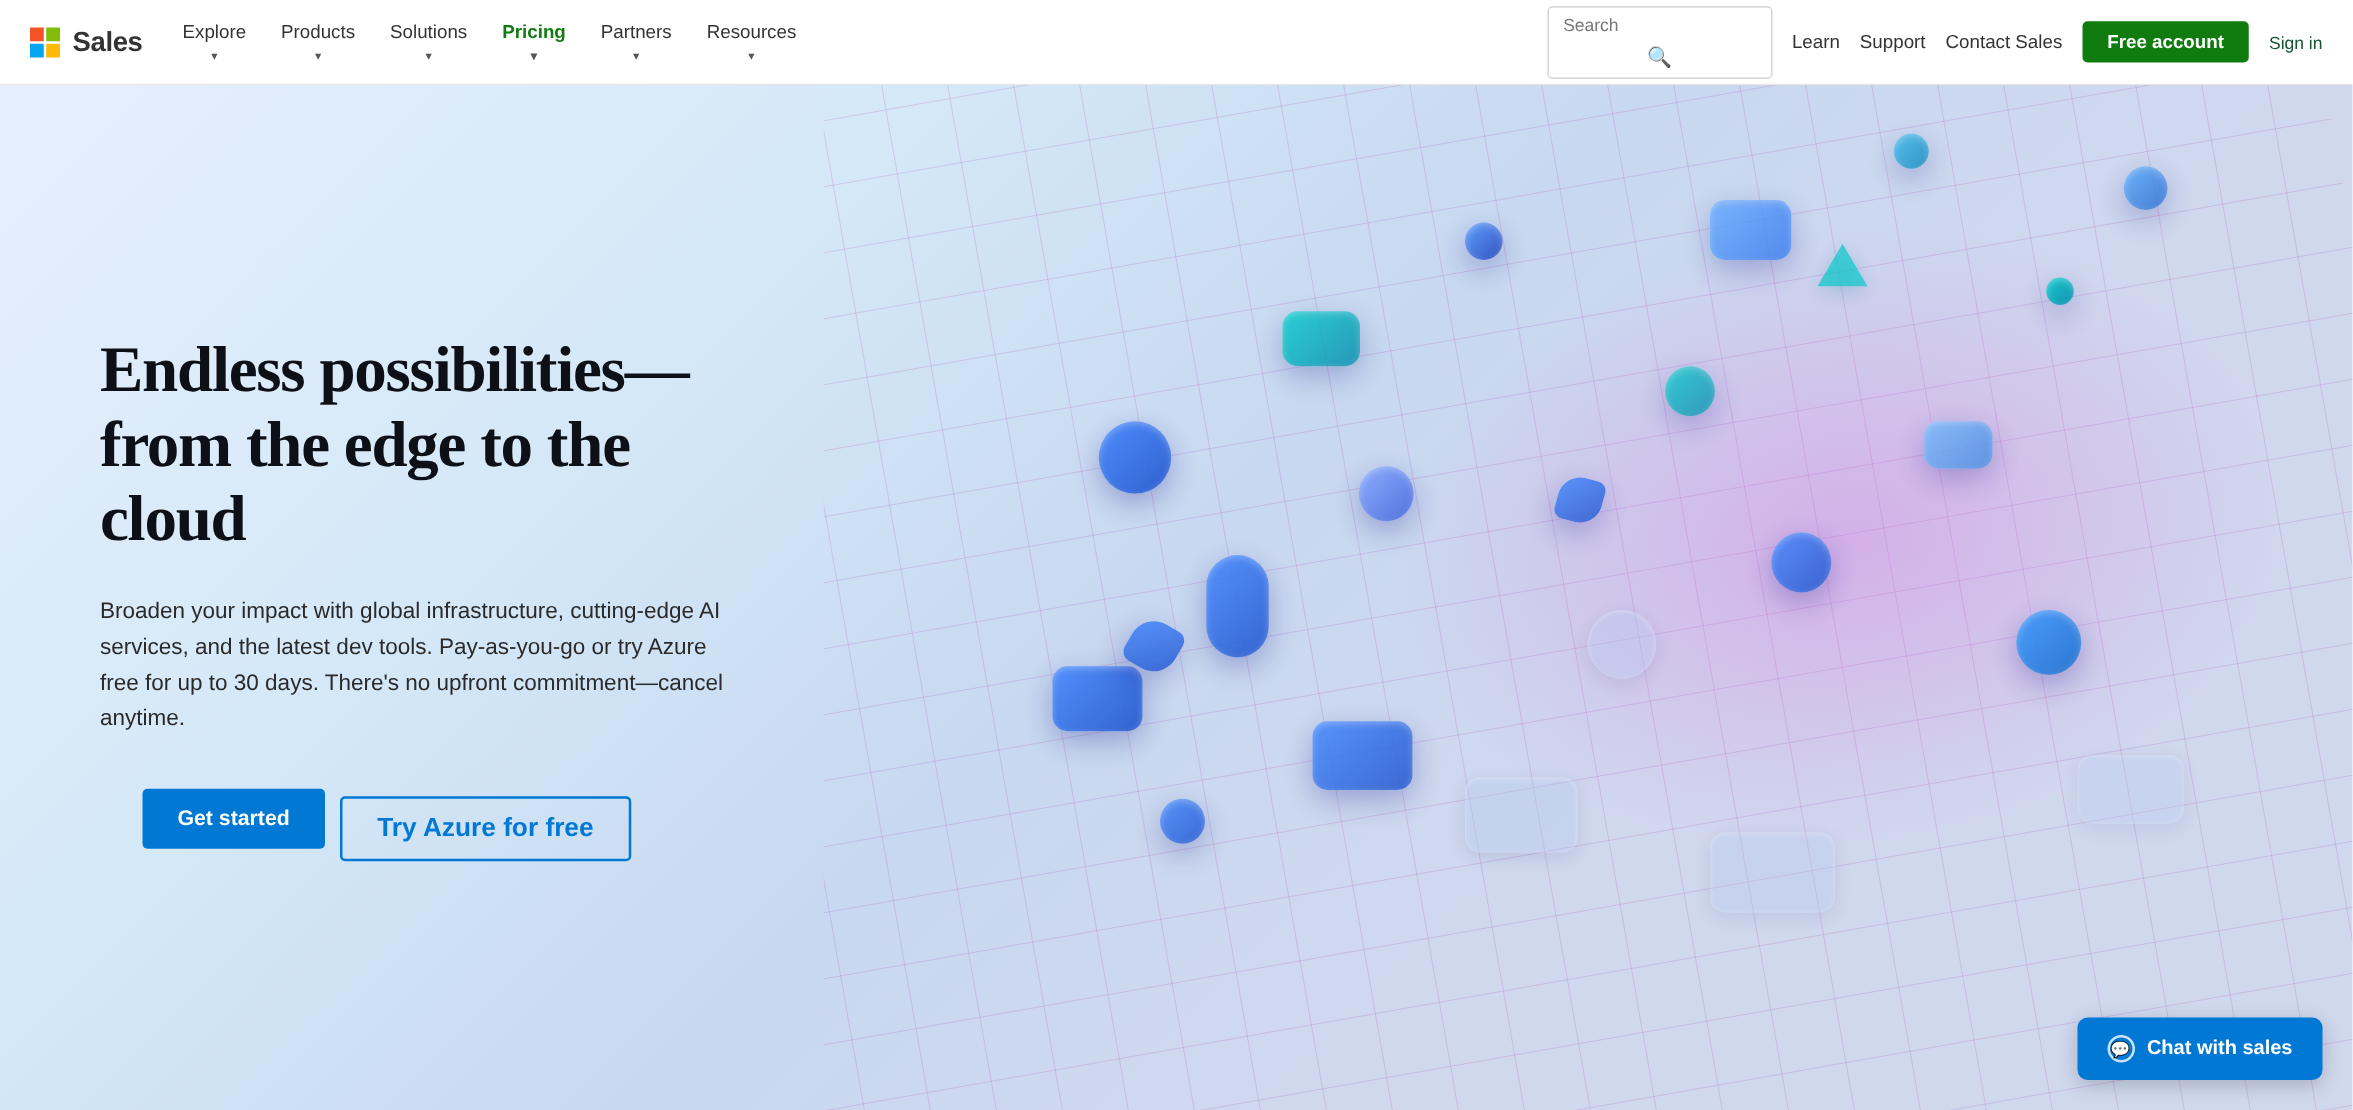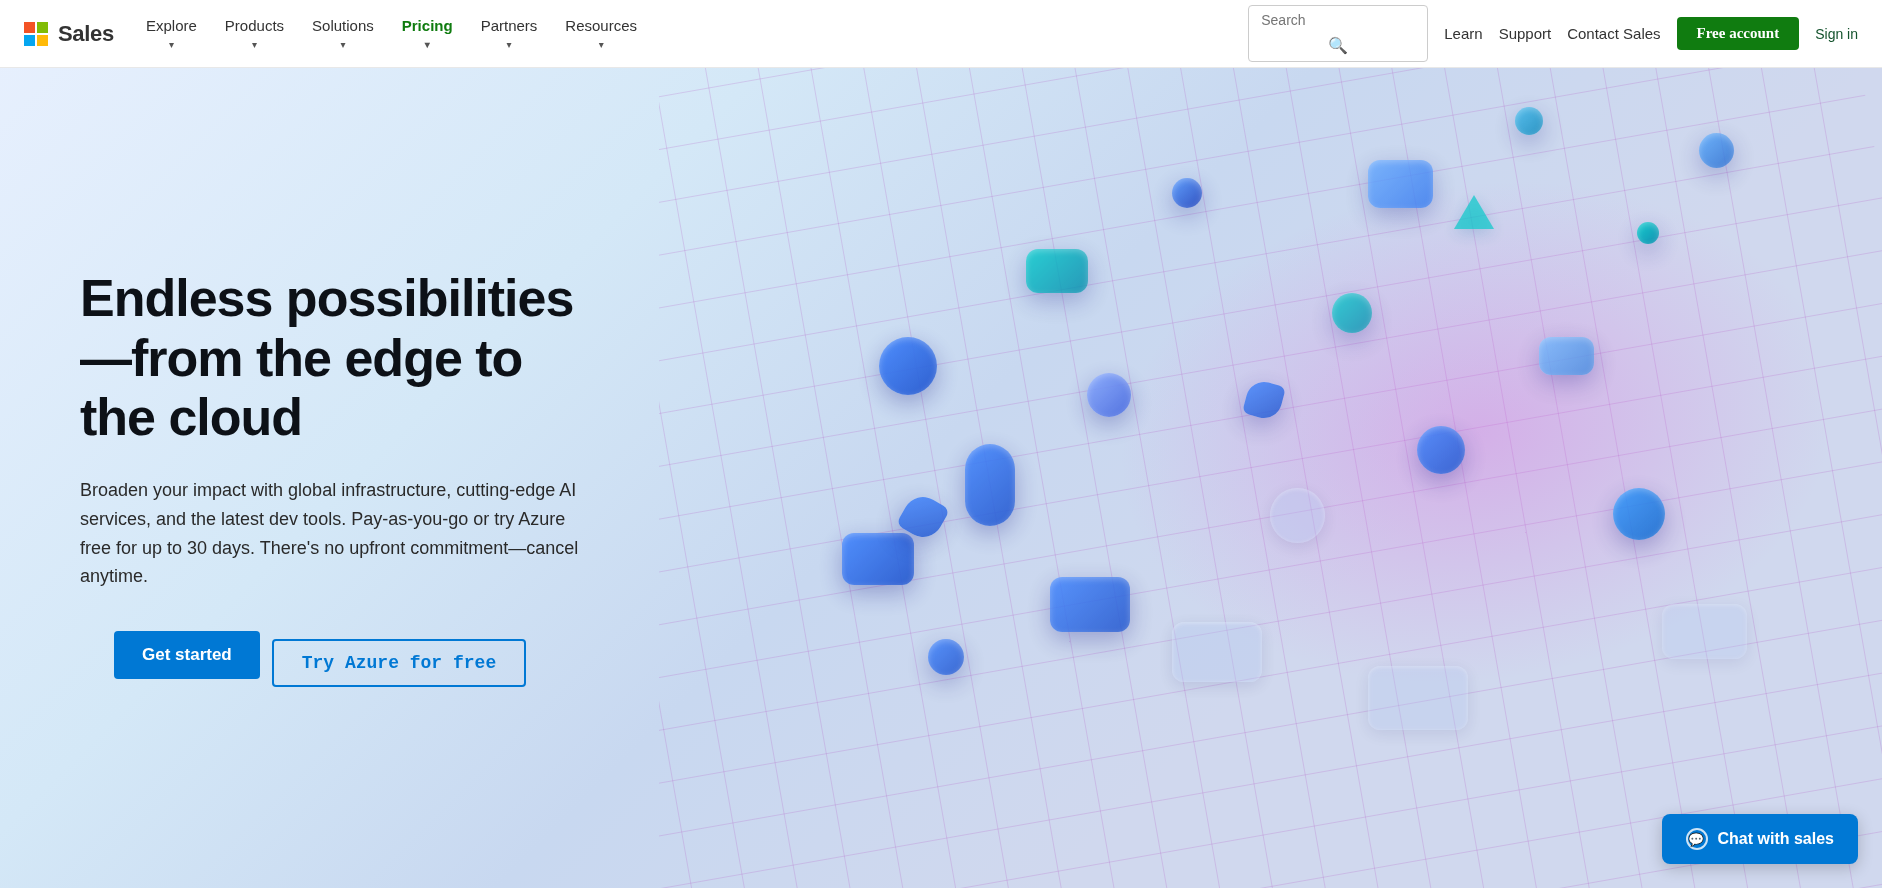--- a/index.html
+++ b/index.html
@@ -48,21 +48,21 @@
       border: none; outline: none; font-size: 14px; color: #333; width: 100%;
       font-family: inherit;
     }
     .search-icon { color: #555; font-size: 16px; }
     .nav-text-link {
       font-size: 15px; color: #333; text-decoration: none; cursor: pointer; white-space: nowrap;
     }
     .free-account-btn {
       background: #107c10; color: #fff; border: none; border-radius: 4px;
       padding: 8px 20px; font-size: 15px; font-weight: 600; cursor: pointer;
-      white-space: nowrap; font-family: Liberation Serif, serif;
+      white-space: nowrap; font-family: Liberation Sans, sans-serif;
     }
     .sign-in-link {
       font-size: 14px; color: #14532d; text-decoration: none; cursor: pointer; white-space: nowrap;
     }
 
     
     .hero {
       position: relative; width: 100%; height: 888px;
       background: linear-gradient(135deg, #e8f0fe 0%, #d4e8f7 30%, #c8d8f0 50%, #d0d8ee 70%);
       overflow: hidden; padding-top: 68px;
@@ -100,38 +100,38 @@
     
     .shape.glass { background: rgba(180,200,240,0.5); box-shadow: 0 4px 16px rgba(0,0,80,0.15), inset 0 1px 4px rgba(255,255,255,0.5); }
 
     
     .hero-content {
       position: relative; z-index: 10; max-width: 680px;
       padding: 0 80px; padding-top: 0;
     }
     .hero-title {
       font-size: 52px; font-weight: 700; color: #0d1117; line-height: 1.15;
-      margin-bottom: 28px; letter-spacing: -1px;
+      margin-bottom: 28px; letter-spacing: -1px; font-family: Liberation Serif, serif;
     }
     .hero-desc {
       font-size: 18px; color: #2a2a2a; line-height: 1.6; margin-bottom: 31px;
       max-width: 560px;
     }
     .hero-buttons {
       display: flex; gap: 12px; align-items: center; padding-left: 34px;
     }
     .btn-primary {
       background: #0078d4; color: #fff; border: none; border-radius: 4px;
       padding: 14px 28px; font-size: 17px; font-weight: 600; cursor: pointer;
       font-family: inherit; white-space: nowrap;
     }
     .btn-outline {
       background: transparent; color: #0078d4; border: 2px solid #0078d4; border-radius: 4px;
-      padding: 12px 28px; font-size: 18px; font-weight: 600; cursor: pointer;
-      font-family: Liberation Mono, monospace; white-space: nowrap; margin-top: 17px;
+      padding: 12px 28px; font-size: 21px; font-weight: 600; cursor: pointer;
+      font-family: Liberation Sans, sans-serif; white-space: nowrap; margin-top: 17px;
     }
 
     
     .chat-btn {
       position: fixed; bottom: 24px; right: 24px;
       background: #0078d4; color: #fff; border: none; border-radius: 8px;
       padding: 14px 24px; font-size: 16px; font-weight: 600; cursor: pointer;
       font-family: inherit; display: flex; align-items: center; gap: 10px;
       box-shadow: 0 4px 16px rgba(0,0,0,0.2);
       z-index: 200;

